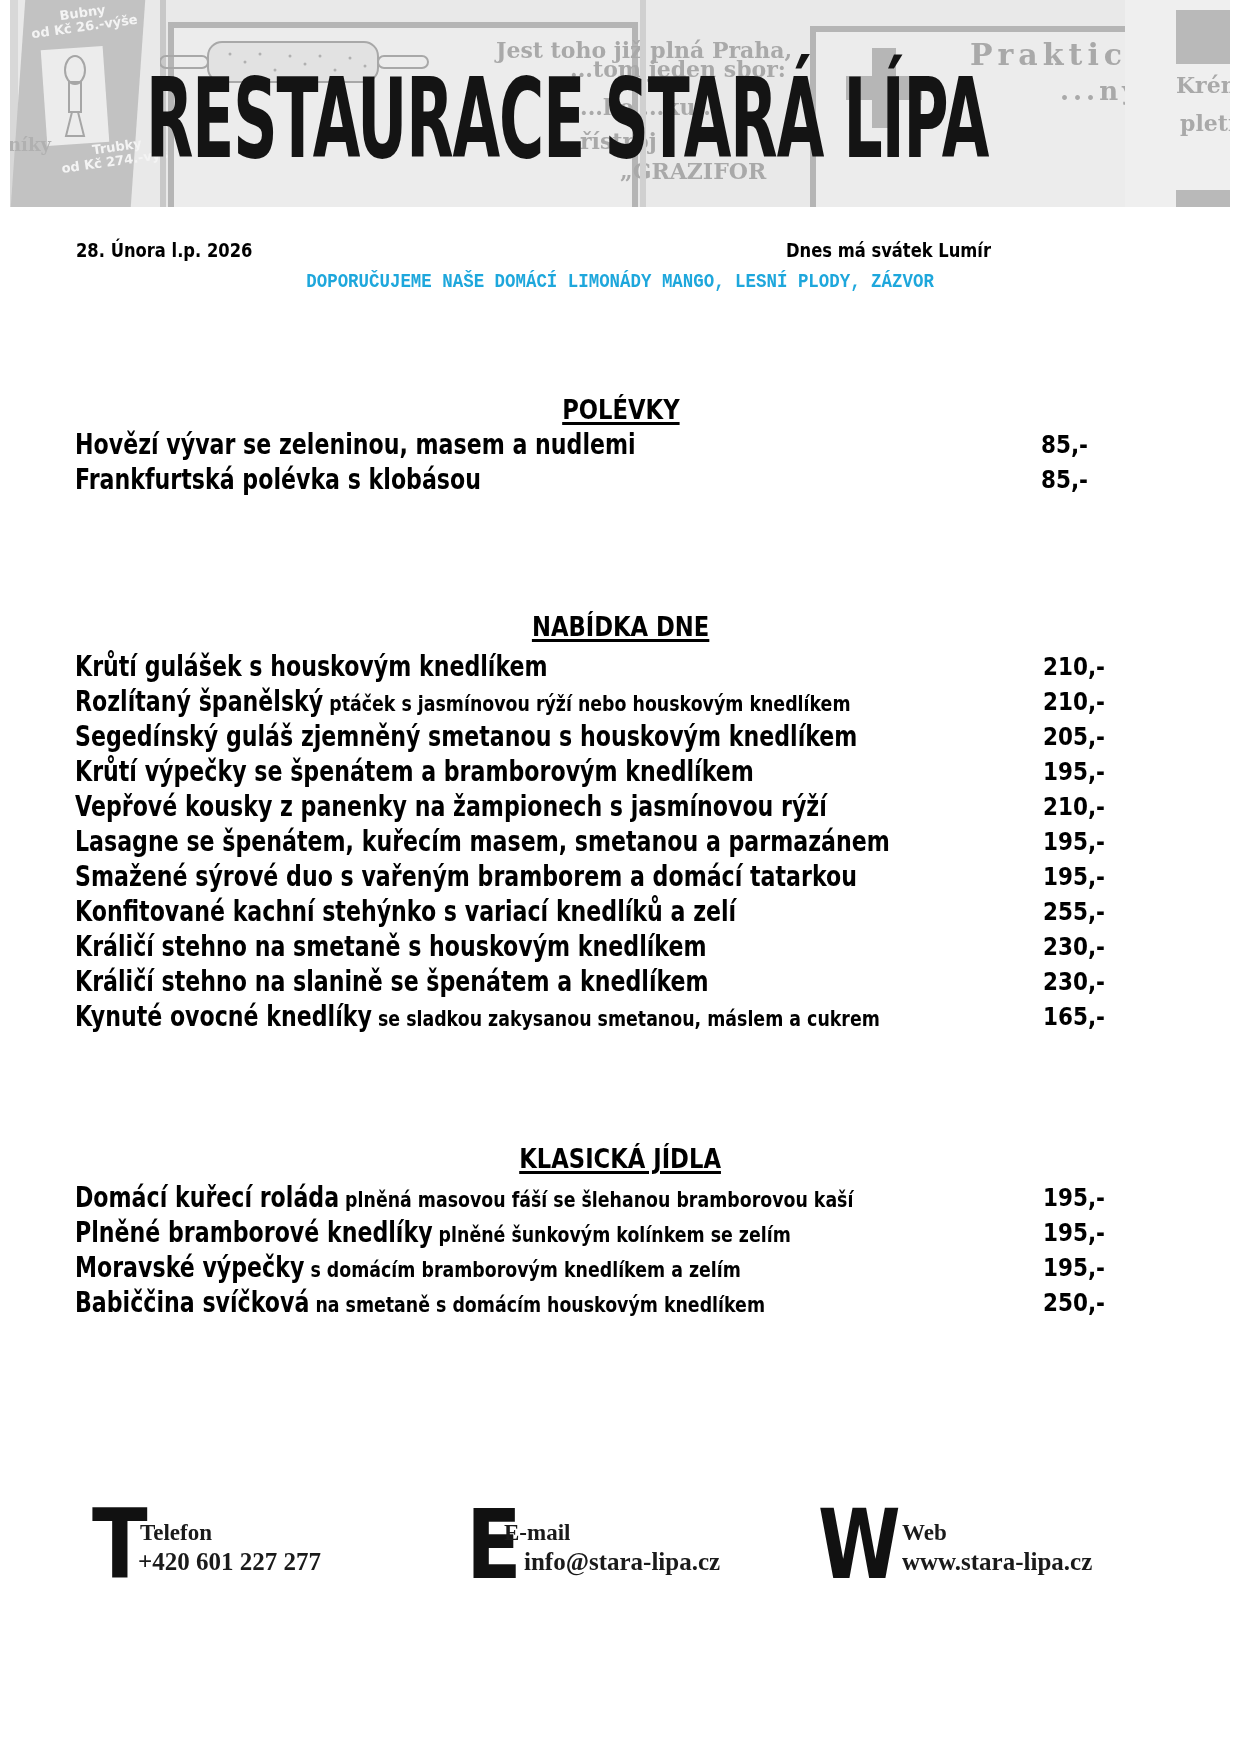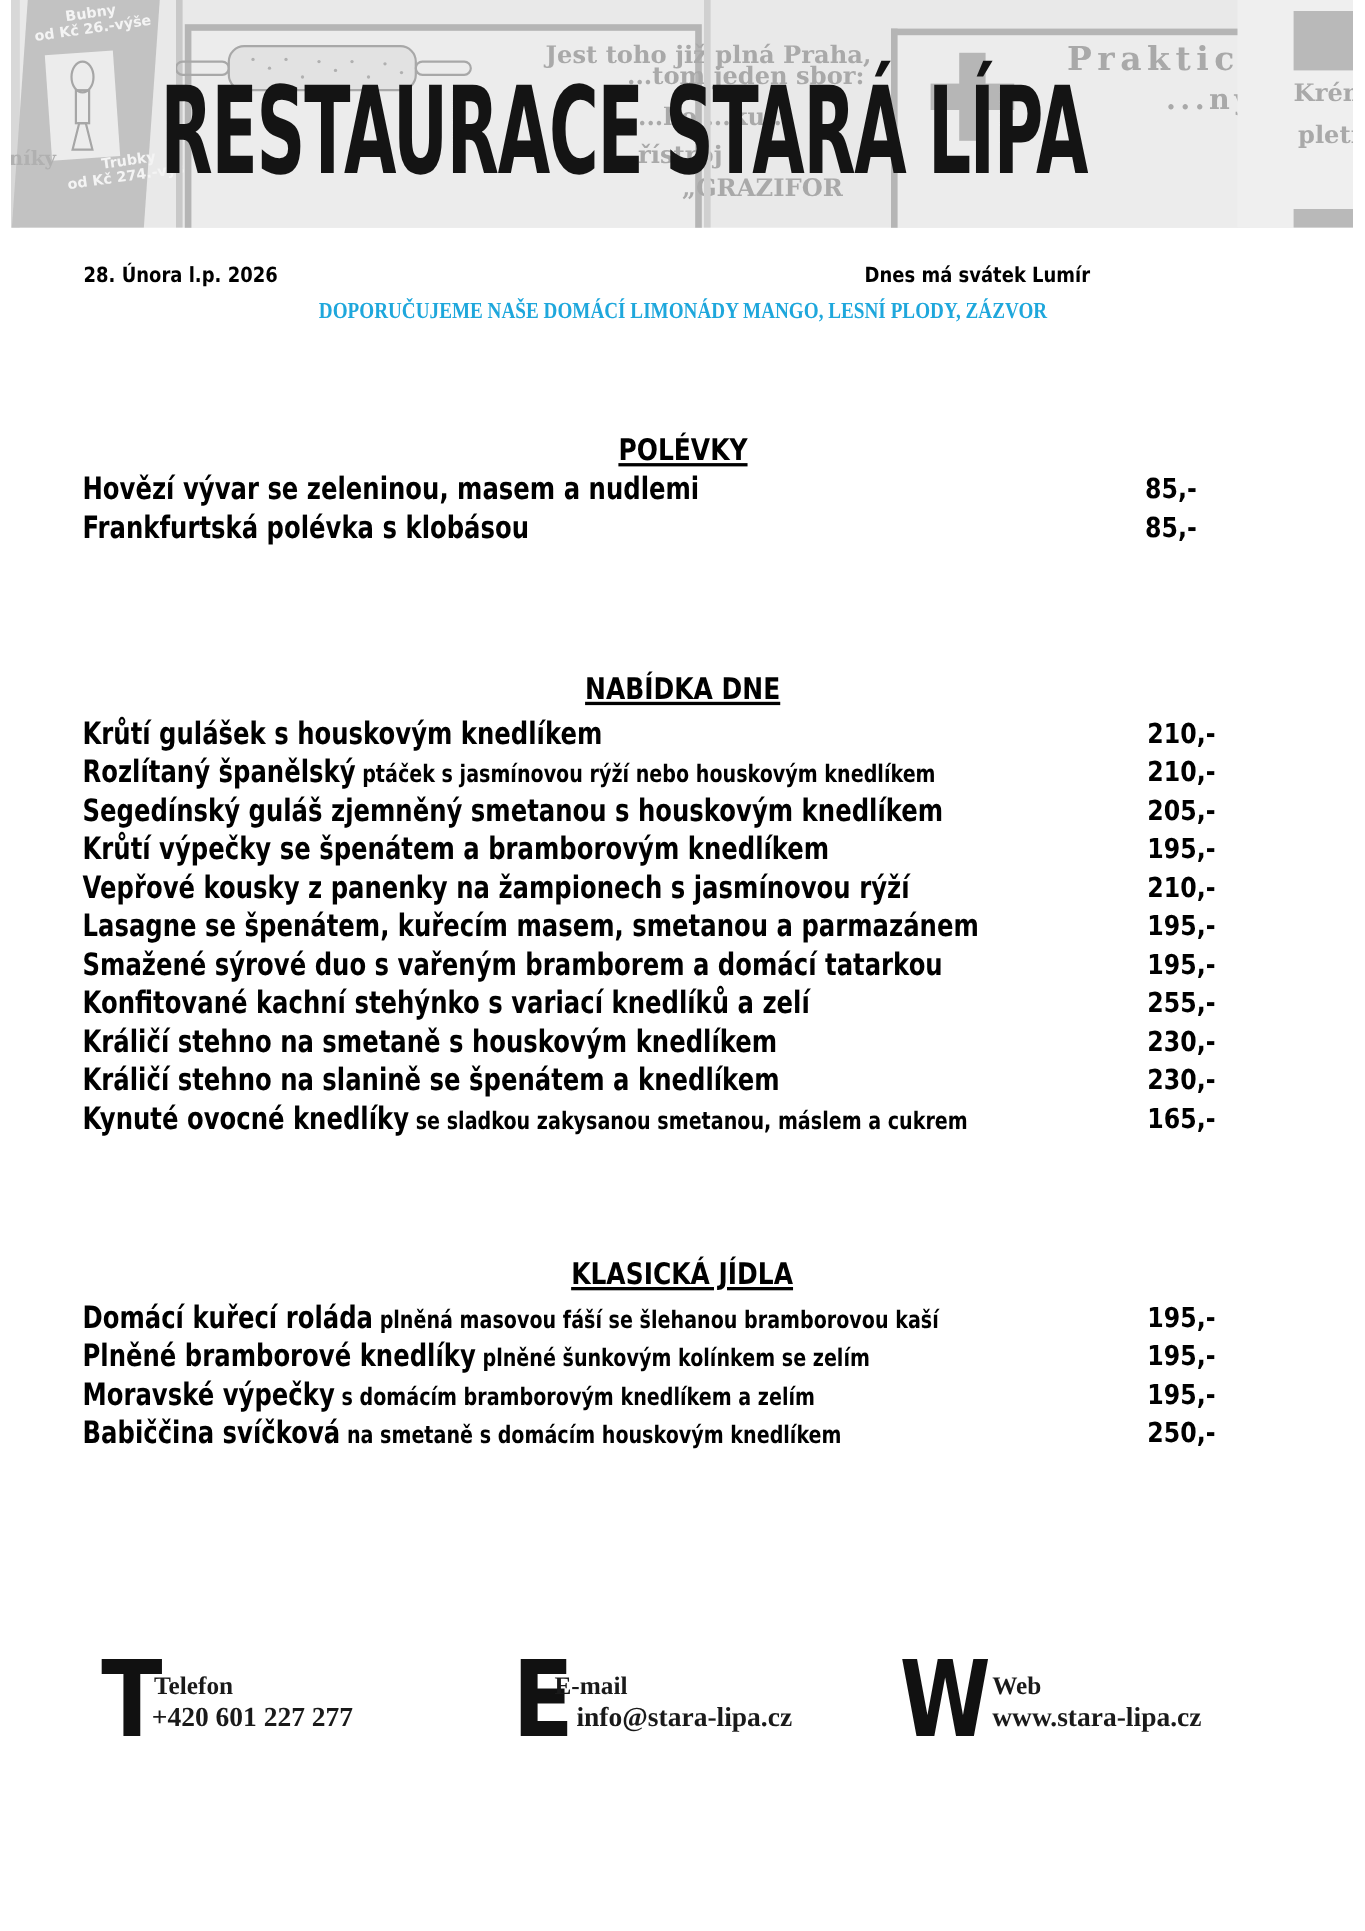--- a/index.html
+++ b/index.html
@@ -44,21 +44,21 @@
       font-family: "DejaVu Sans", sans-serif; font-weight: bold; font-size: 19px;
       transform: scaleX(0.86); transform-origin: left top;
     }
     .info-nameday {
       position: absolute; left: 786px; top: 239px;
       font-family: "DejaVu Sans", sans-serif; font-weight: bold; font-size: 19px;
       transform: scaleX(0.86); transform-origin: left top; white-space: nowrap;
     }
     .info-promo {
       position: absolute; left: 0; width: 1241px; top: 270px; text-align: center;
-      font-family: Liberation Serif, serif; font-weight: bold; font-size: 21px;
+      font-family: Liberation Mono, monospace; font-weight: bold; font-size: 21px;
       color: #1ea7dc; white-space: nowrap;
     }
     .info-promo span { display: inline-block; transform: scaleX(0.83); }
     .info-pay {
       position: absolute; left: 0; width: 1241px; top: 301px; text-align: center;
       font-family: "DejaVu Sans", sans-serif; font-weight: bold; font-size: 16px; white-space: nowrap;
     }
     .info-pay span { display: inline-block; transform: scaleX(0.86); }
 
     

